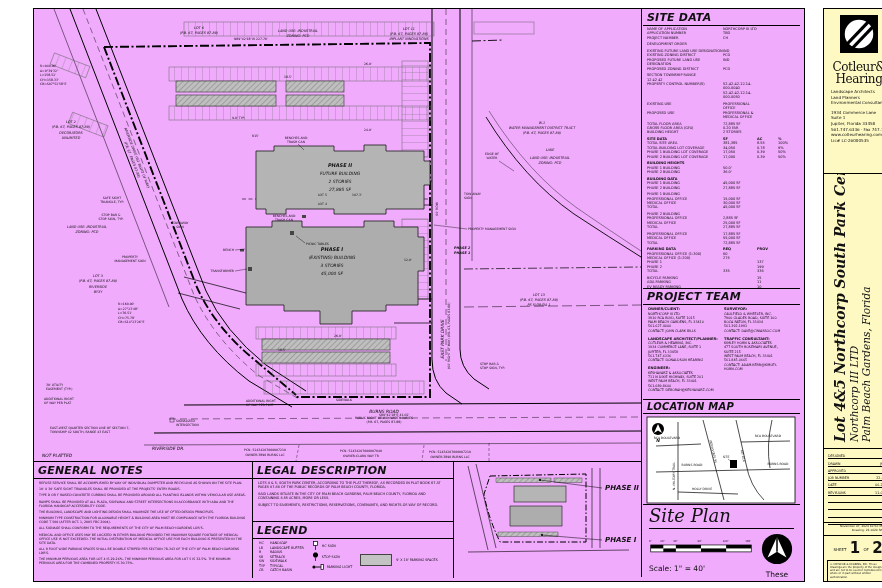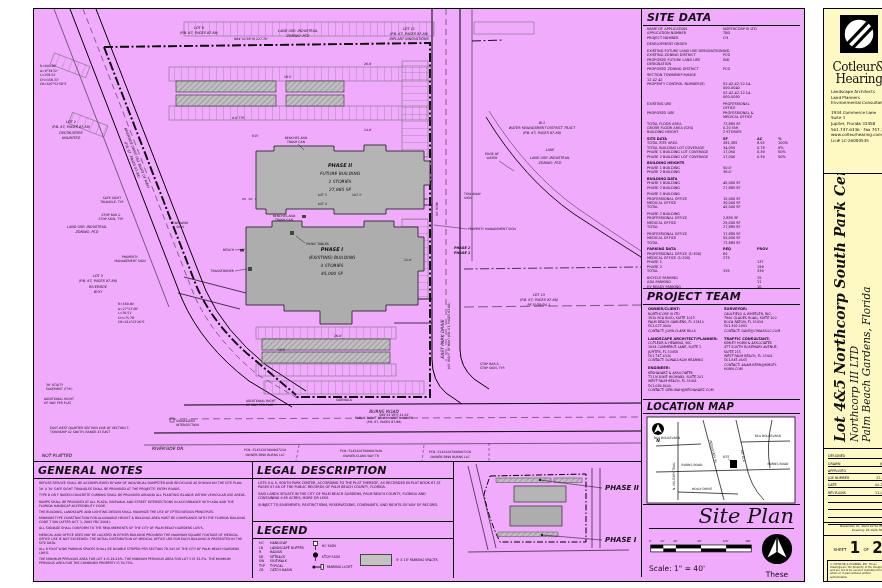--- a/index.html
+++ b/index.html
@@ -21,21 +21,21 @@
   #p-team{top:279px;height:111px;border-bottom:1.6px solid #000;}
   .team-cols{display:flex;gap:5px;padding:2px 5px;}
   .tcol{width:50%;}
   .tblock{margin-bottom:3.5px;}
   .thead{font-weight:bold;font-size:3.6px;line-height:4.6px;}
   .tbody{font-size:3.3px;line-height:4.3px;white-space:pre-line;}
   
   #p-locmap{top:390px;height:105px;border-bottom:1.6px solid #000;}
   
   #p-splan{top:495px;height:73px;}
-  .sp-title{font-family:"DejaVu Serif",serif;font-style:italic;font-size:21px;text-align:right;line-height:24px;border-bottom:1px solid #000;margin:0 6px;}
+  .sp-title{font-family:"DejaVu Serif",serif;font-style:italic;font-size:18px;text-align:left;line-height:24px;border-bottom:1px solid #000;margin:0 6px;}
   .sp-row{display:flex;align-items:center;justify-content:space-between;padding:3px 6px 0 6px;}
   .sp-scale{font-size:7.5px;margin-top:2px;}
   .sp-north-lbl{font-size:7.5px;text-align:center;}
   
   .bottomrow{position:absolute;left:0;top:452px;width:607px;height:116px;border-top:1.6px solid #000;display:flex;}
   #p-gn{width:218px;border-right:1.6px solid #000;overflow:hidden;}
   .gn-body{padding:2px 5px;}
   .note{font-size:3.2px;line-height:4.1px;margin-bottom:2.1px;}
   #p-ldwrap{width:200px;border-right:1.6px solid #000;display:flex;flex-direction:column;}
   .ld-body{padding:2px 5px;height:38px;}

